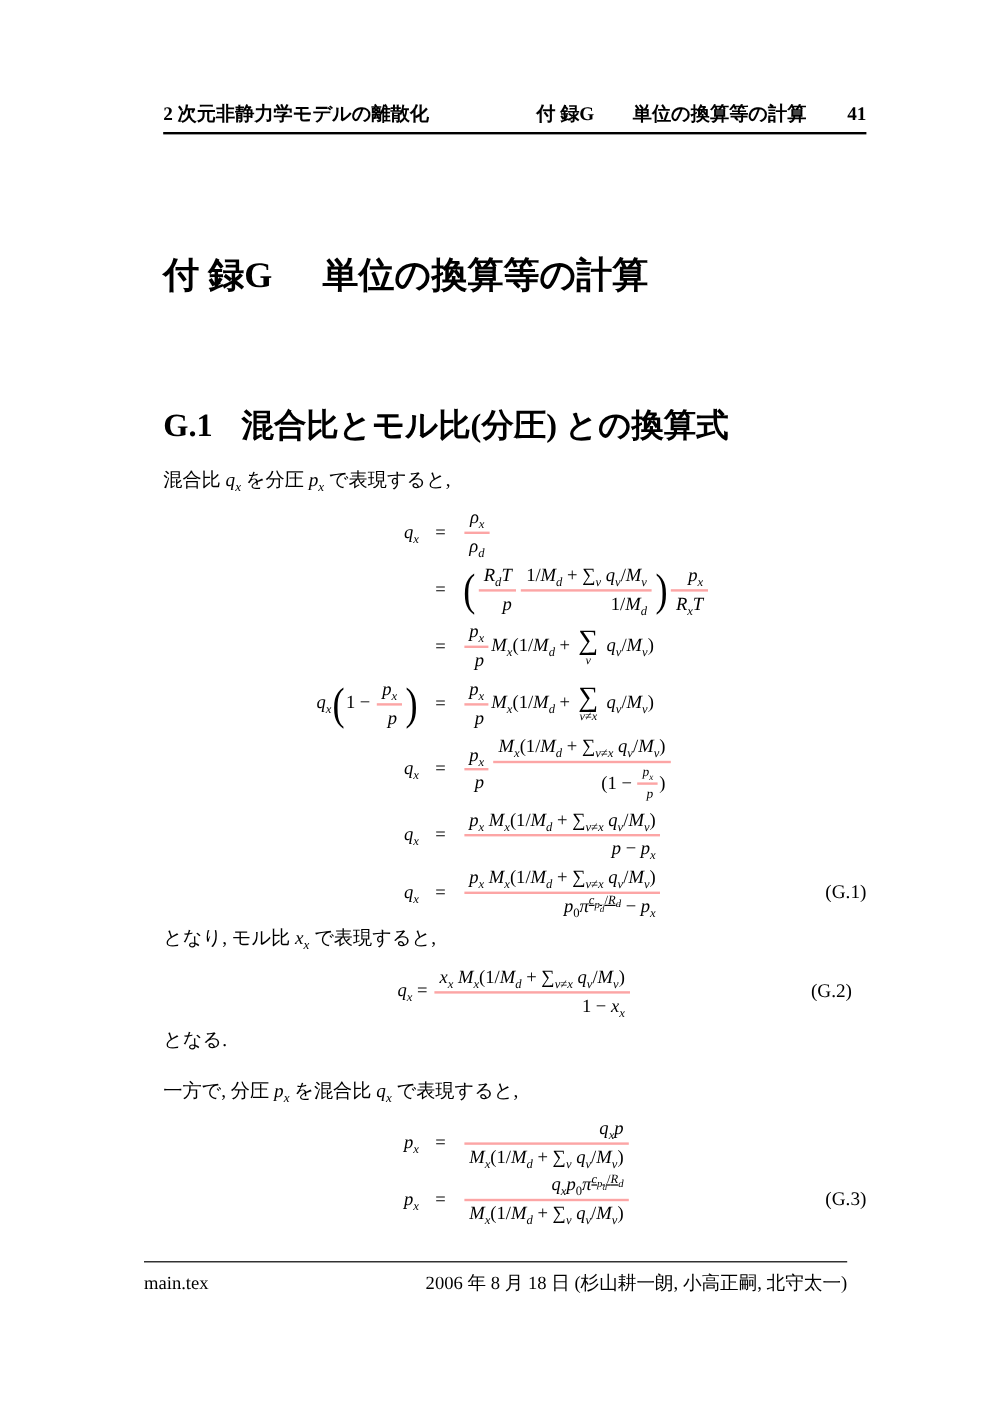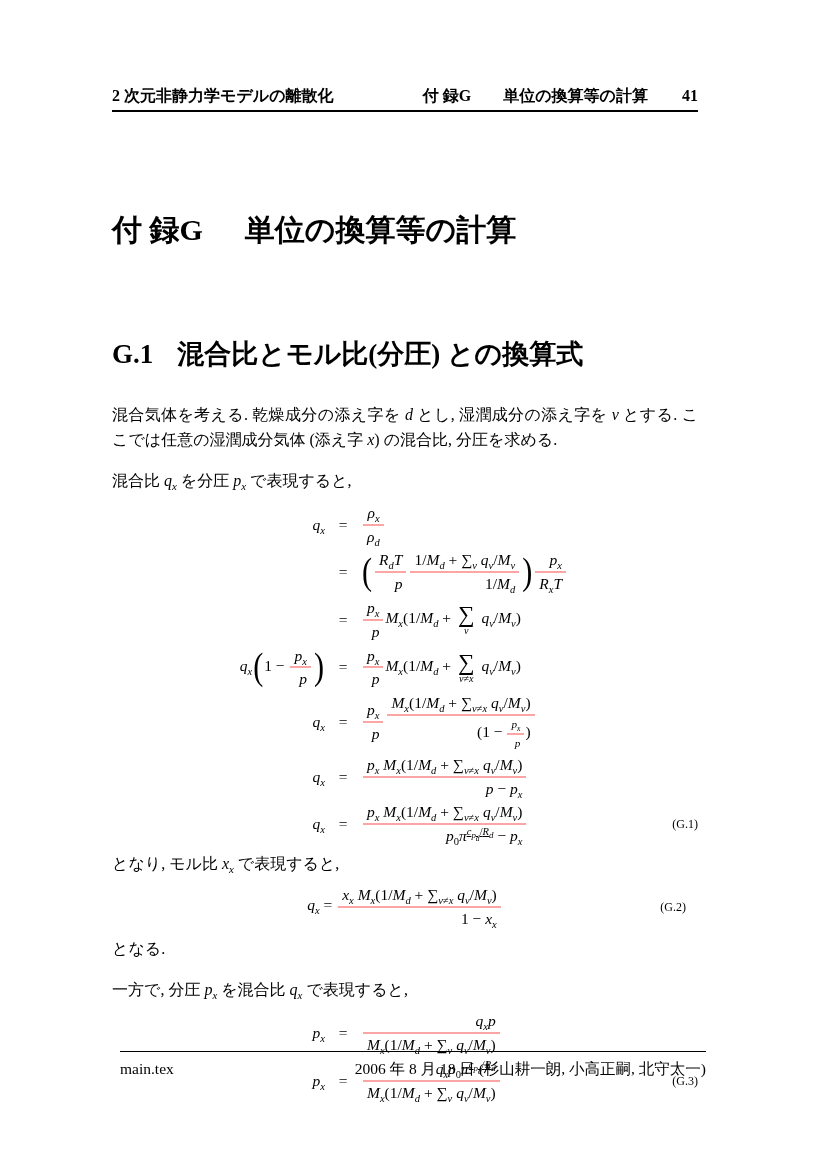--- a/index.html
+++ b/index.html
@@ -1,21 +1,21 @@
 <!DOCTYPE html>
 <html><head>
 <meta charset="utf-8">
 <style>
   html,body { margin:0; padding:0; background:#ffffff; }
   .page {
     position:relative; width:826px; height:1169px; background:#ffffff;
     color:#000; font-family:"Liberation Serif","DejaVu Serif",serif;
     overflow:hidden;
   }
-  .content { position:absolute; left:112px; top:86px; width:586px; }
+  .content { position:absolute; left:136px; top:86px; width:586px; }
 
   .running-head { display:flex; justify-content:space-between; align-items:baseline;
     font-weight:bold; font-size:16px; line-height:1.2; }
   .rh-right { white-space:nowrap;text-align:center; }
   .rh-pagenum { margin-left:34px; }
   .head-rule { border:none; border-top:2px solid #000; margin:5px 0 0 0; }
 
   h1.chapter { margin:100px 0 0 0; font-size:30px; font-weight:bold; line-height:1.2; }
   h1 .gap1 { display:inline-block; width:42px; }
   h2.section { margin:90px 0 0 0; font-size:27px; font-weight:bold; line-height:1.25; }
@@ -26,21 +26,21 @@
   p.lead  { margin-top:16px; }
   p.body i { font-family:"Liberation Serif","DejaVu Serif",serif; }
 
   .eqnarray { margin:10px 0 4px 0; font-size:15.5px; }
   .eq-row { position:relative; margin:6px 0; white-space:nowrap; }
   .eq-lhs { display:inline-block; width:213px; text-align:right; vertical-align:middle; }
   .eq-rel { display:inline-block; width:36px; text-align:center; vertical-align:middle; }
   .eq-rhs { display:inline-block; text-align:left; vertical-align:middle; }
   .eq-row.center { text-align:center; margin:8px 12px; }
   .eq-content { display:inline-block; vertical-align:middle; }
-  .eq-label { position:absolute; right:0; top:50%; transform:translateY(-50%); font-size:12px; }
+  .eq-label { position:absolute; right:0; top:50%; transform:translateY(-50%); font-size:16px; }
 
   i { font-style:italic; }
   sub, sup { font-size:0.68em; line-height:0; }
   sub sub, sup sub, sup i sub { font-size:0.85em; }
   sup { vertical-align:super;text-decoration:underline; }
   sub { vertical-align:sub; }
 
   .fr { display:inline-block; vertical-align:middle; text-align:right; margin:0 2px; }
   .fr .n { display:block; padding:0 4px 2px 4px; line-height:1.15; }
   .fr .d { display:block; border-top:2px solid #fca5a5; padding:2px 4px 0 4px; line-height:1.15; }
@@ -73,21 +73,20 @@
     <hr class="head-rule">
 
     <h1 class="chapter">
       <span>付 録G</span><span class="gap1"></span><span>単位の換算等の計算</span>
     </h1>
 
     <h2 class="section">
       <span>G.1</span><span class="gap2"></span><span>混合比とモル比(分圧) との換算式</span>
     </h2>
 
-    <p class="body intro">混合気体を考える. 乾燥成分の添え字を <i>d</i> とし, 湿潤成分の添え字を <i>v</i> とする. ここでは任意の湿潤成分気体 (添え字 <i>x</i>) の混合比, 分圧を求める.</p>
 
     <p class="body lead">混合比 <i>q</i><sub><i>x</i></sub> を分圧 <i>p</i><sub><i>x</i></sub> で表現すると,</p>
 
     <div class="eqnarray">
         <div class="eq-row"><span class="eq-lhs"><i>q</i><sub><i>x</i></sub></span><span class="eq-rel">=</span><span class="eq-rhs"><span class="fr"><span class="n"><i>ρ</i><sub><i>x</i></sub></span><span class="d"><i>ρ</i><sub><i>d</i></sub></span></span></span></div>
         <div class="eq-row"><span class="eq-lhs"></span><span class="eq-rel">=</span><span class="eq-rhs"><span class="bp">(</span><span class="fr"><span class="n"><i>R</i><sub><i>d</i></sub><i>T</i></span><span class="d"><i>p</i></span></span><span class="fr"><span class="n">1/<i>M</i><sub><i>d</i></sub> + ∑<sub><i>v</i></sub> <i>q</i><sub><i>v</i></sub>/<i>M</i><sub><i>v</i></sub></span><span class="d">1/<i>M</i><sub><i>d</i></sub></span></span><span class="bp">)</span><span class="fr"><span class="n"><i>p</i><sub><i>x</i></sub></span><span class="d"><i>R</i><sub><i>x</i></sub><i>T</i></span></span></span></div>
         <div class="eq-row"><span class="eq-lhs"></span><span class="eq-rel">=</span><span class="eq-rhs"><span class="fr"><span class="n"><i>p</i><sub><i>x</i></sub></span><span class="d"><i>p</i></span></span><i>M</i><sub><i>x</i></sub>(1/<i>M</i><sub><i>d</i></sub> + <span class="bsum"><span class="bs">∑</span><span class="bl"><i>v</i></span></span> <i>q</i><sub><i>v</i></sub>/<i>M</i><sub><i>v</i></sub>)</span></div>
         <div class="eq-row"><span class="eq-lhs"><i>q</i><sub><i>x</i></sub><span class="bp">(</span>1 − <span class="fr"><span class="n"><i>p</i><sub><i>x</i></sub></span><span class="d"><i>p</i></span></span><span class="bp">)</span></span><span class="eq-rel">=</span><span class="eq-rhs"><span class="fr"><span class="n"><i>p</i><sub><i>x</i></sub></span><span class="d"><i>p</i></span></span><i>M</i><sub><i>x</i></sub>(1/<i>M</i><sub><i>d</i></sub> + <span class="bsum"><span class="bs">∑</span><span class="bl"><i>v</i>≠<i>x</i></span></span> <i>q</i><sub><i>v</i></sub>/<i>M</i><sub><i>v</i></sub>)</span></div>
         <div class="eq-row"><span class="eq-lhs"><i>q</i><sub><i>x</i></sub></span><span class="eq-rel">=</span><span class="eq-rhs"><span class="fr"><span class="n"><i>p</i><sub><i>x</i></sub></span><span class="d"><i>p</i></span></span><span class="fr"><span class="n"><i>M</i><sub><i>x</i></sub>(1/<i>M</i><sub><i>d</i></sub> + ∑<sub><i>v</i>≠<i>x</i></sub> <i>q</i><sub><i>v</i></sub>/<i>M</i><sub><i>v</i></sub>)</span><span class="d">(1 − <span class="fr sm"><span class="n"><i>p</i><sub><i>x</i></sub></span><span class="d"><i>p</i></span></span>)</span></span></span></div>
         <div class="eq-row"><span class="eq-lhs"><i>q</i><sub><i>x</i></sub></span><span class="eq-rel">=</span><span class="eq-rhs"><span class="fr"><span class="n"><i>p</i><sub><i>x</i></sub> <i>M</i><sub><i>x</i></sub>(1/<i>M</i><sub><i>d</i></sub> + ∑<sub><i>v</i>≠<i>x</i></sub> <i>q</i><sub><i>v</i></sub>/<i>M</i><sub><i>v</i></sub>)</span><span class="d"><i>p</i> − <i>p</i><sub><i>x</i></sub></span></span></span></div>

